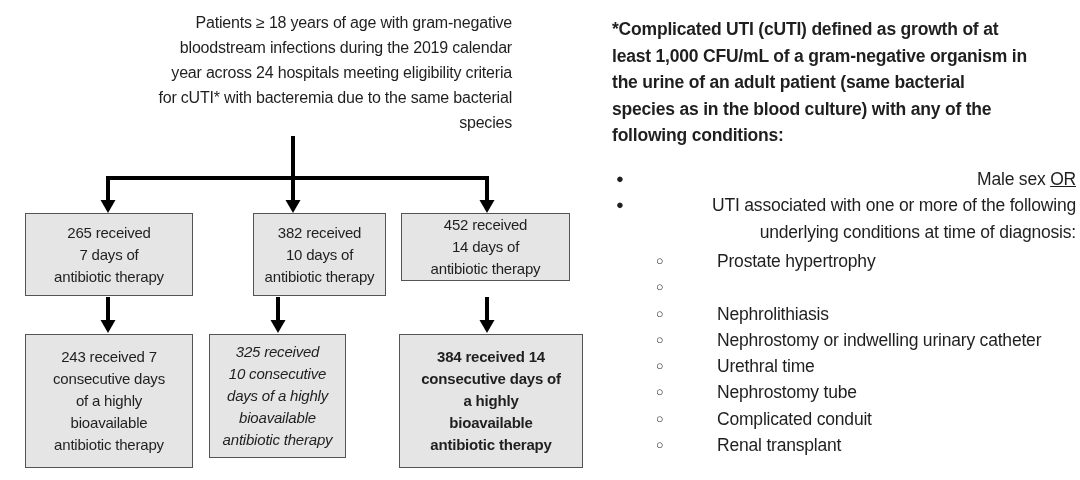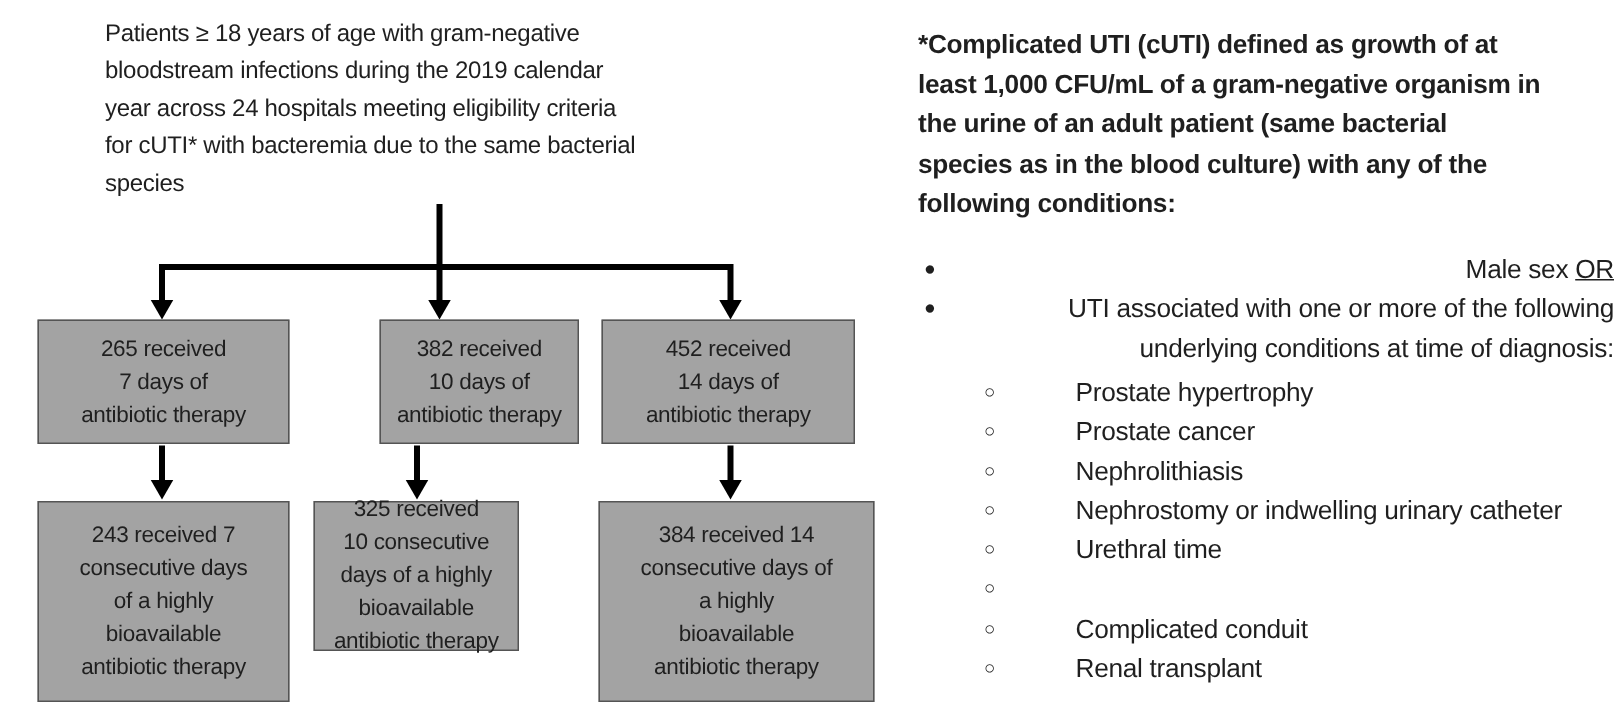--- a/index.html
+++ b/index.html
@@ -9,45 +9,45 @@
     height: 480px;
     background: #ffffff;
     overflow: hidden;
     font-family: "Liberation Sans", sans-serif;
     color: #1f1f1f;
   }
   
   .toptext {
     position: absolute;
     left: 70px; top: 10px; width: 442px;
-    text-align: left;
+    text-align: right;
     font-size: 16px; line-height: 25px;
     letter-spacing: -0.2px;
     white-space: pre-line;
   }
   .arrows { position: absolute; left: 0; top: 0; }
   .ln { fill: none; stroke: #000000; stroke-width: 4; }
   .ah { fill: #000000; stroke: none; }
   .fbox {
     position: absolute;
     box-sizing: border-box;
     border: 1.5px solid #545454;
-    background: #a3a3a3;
+    background: #e5e5e5;
     display: flex; align-items: center; justify-content: center;
     text-align: center;
     font-size: 15px; line-height: 22px;
     letter-spacing: -0.2px;
     white-space: pre;
   }
   .b1 { left: 25px;  top: 213px; width: 168px; height: 83px;  }
   .b2 { left: 210px; top: 213px; width: 133px; height: 83px; margin-left: 43px;  }
-  .b3 { left: 401px; top: 213px; width: 169px; height: 83px;  }
+  .b3 { left: 401px; top: 213px; width: 169px; height: 68px;  }
   .b4 { left: 25px;  top: 334px; width: 168px; height: 134px; }
-  .b5 { left: 209px; top: 334px; width: 137px; height: 100px; }
-  .b6 { left: 399px; top: 334px; width: 184px; height: 134px; }
+  .b5 { left: 209px; top: 334px; width: 137px; height: 124px; font-style: italic; }
+  .b6 { left: 399px; top: 334px; width: 184px; height: 134px; font-weight: bold; }
   
   .panel {
     position: absolute;
     left: 612px; top: 16px; width: 464px;
     font-size: 17.5px; line-height: 26.5px;
     letter-spacing: -0.2px;
   }
   .intro {
     font-weight: bold;
     white-space: pre-line;
@@ -132,36 +132,36 @@
 underlying conditions at time of diagnosis:</span>
     </div>
 
     <div class="subs">
       <div class="sl">
         <span class="sm">○</span>
         <span class="st">Prostate hypertrophy</span>
       </div>
       <div class="sl">
         <span class="sm">○</span>
-        <span class="st">Prostate cancer</span>
       </div>
       <div class="sl">
         <span class="sm">○</span>
         <span class="st">Nephrolithiasis</span>
       </div>
       <div class="sl">
         <span class="sm">○</span>
         <span class="st">Nephrostomy or indwelling urinary catheter</span>
       </div>
       <div class="sl">
         <span class="sm">○</span>
         <span class="st">Urethral time</span>
       </div>
       <div class="sl">
         <span class="sm">○</span>
+        <span class="st">Nephrostomy tube</span>
       </div>
       <div class="sl">
         <span class="sm">○</span>
         <span class="st">Complicated conduit</span>
       </div>
       <div class="sl">
         <span class="sm">○</span>
         <span class="st">Renal transplant</span>
       </div>
     </div>

